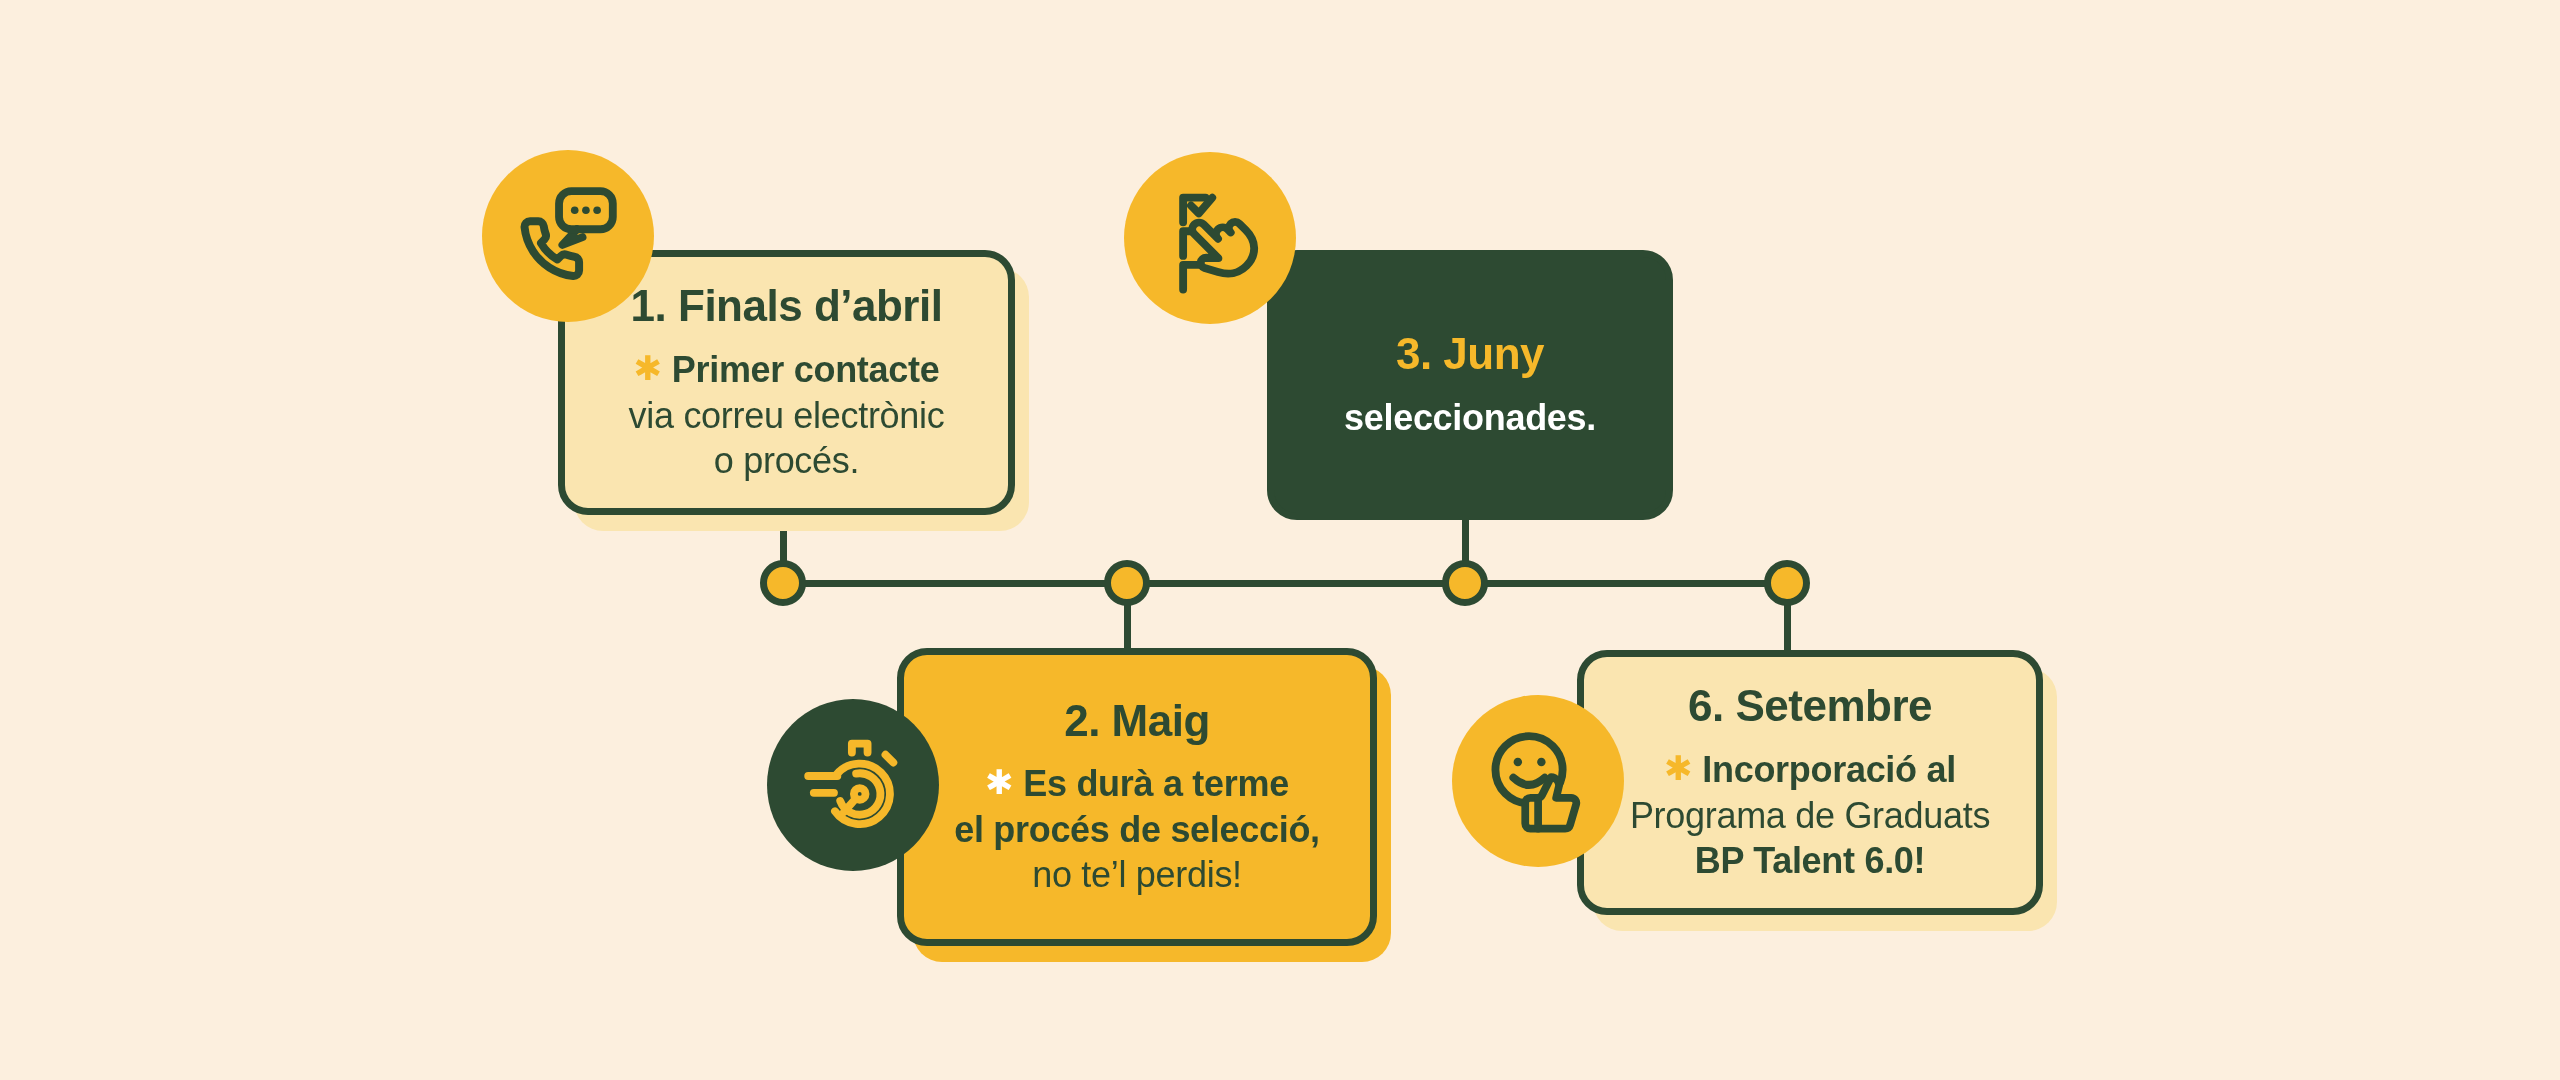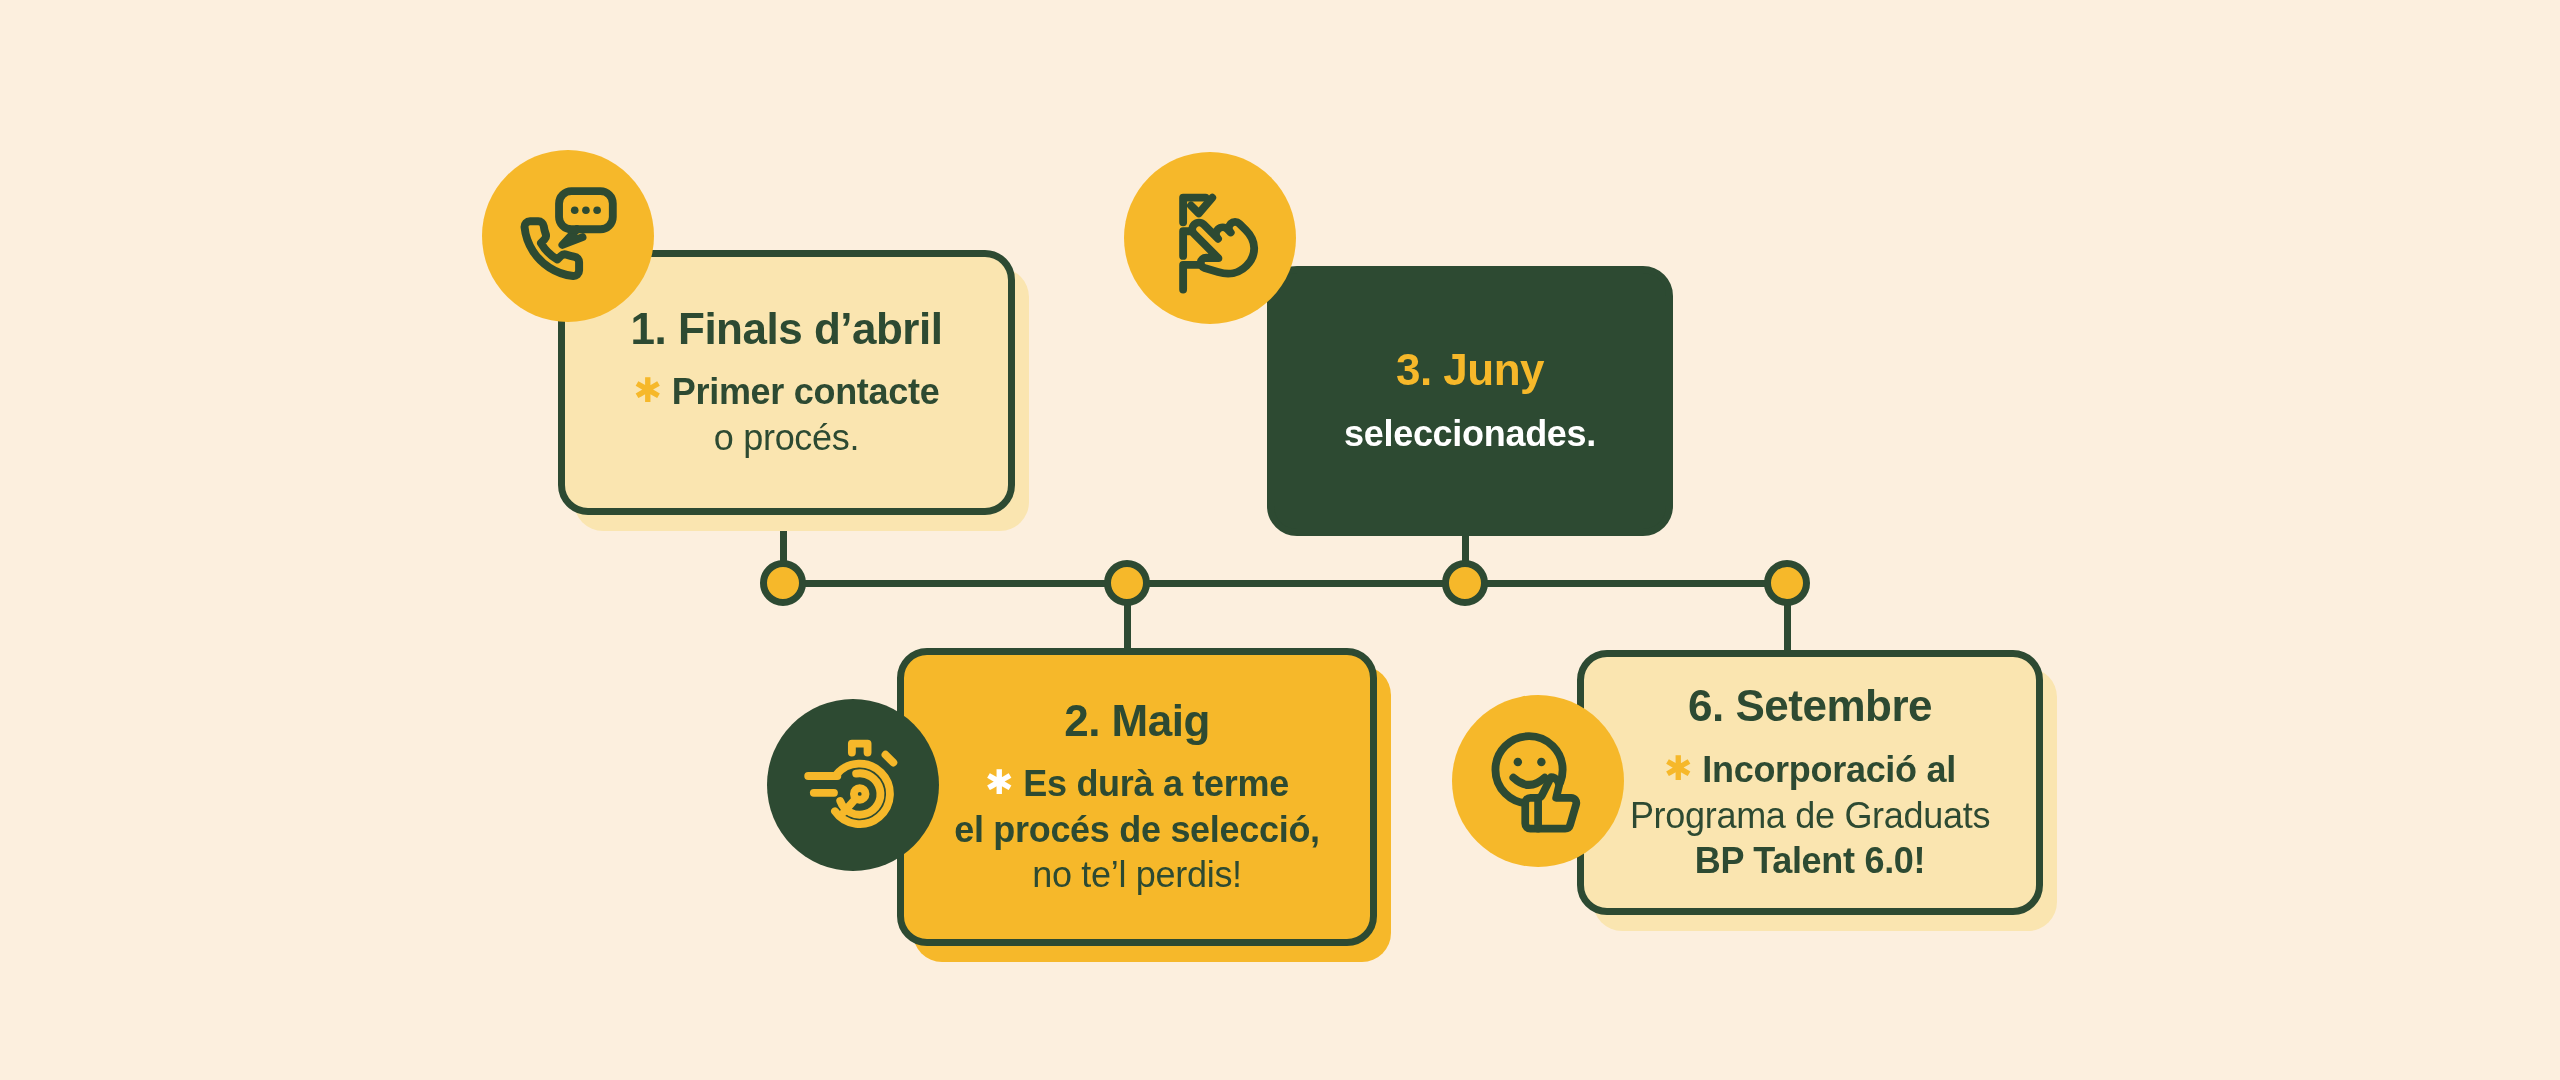--- a/index.html
+++ b/index.html
@@ -36,21 +36,21 @@
   
   .card{
     position:absolute;z-index:2;
     border-radius:30px;border:7px solid #2D4A32;
     box-sizing:border-box;
     display:flex;flex-direction:column;align-items:center;justify-content:center;
     text-align:center;
   }
   .card-cream{background:#FAE5B0;box-shadow:15px 17px 0 -1px #FAE5B0;}
   .card-yellow{background:#F6B82A;box-shadow:15px 17px 0 -1px #F6B82A;}
-  .card-green{background:#2D4A32;border-color:#2D4A32;margin-top:16px;}
+  .card-green{background:#2D4A32;border-color:#2D4A32;}
   .card-1{left:558px;top:250px;width:457px;height:265px;}
   .card-2{left:897px;top:648px;width:480px;height:298px;}
   .card-3{left:1267px;top:250px;width:406px;height:270px;}
   .card-4{left:1577px;top:650px;width:466px;height:265px;}
   .card-title{
     font-size:44px;font-weight:700;color:#2D4A32;
     letter-spacing:-0.5px;margin-bottom:16px;line-height:1.1;
   }
   .card-green .card-title{color:#F6B82A;}
   .card-line{
@@ -90,20 +90,21 @@
   <div class="tl-dot dot-1"></div>
   <div class="tl-dot dot-2"></div>
   <div class="tl-dot dot-3"></div>
   <div class="tl-dot dot-4"></div>
 
   <div class="card card-cream card-1">
     <div class="card-title">1. Finals d’abril</div>
     <div class="card-line bold">
       <span class="asterisk">✱</span><span>Primer contacte</span>
     </div>
+    <div class="card-line">via correu electrònic</div>
     <div class="card-line">o procés.</div>
   </div>
 
   <div class="card card-yellow card-2">
     <div class="card-title">2. Maig</div>
     <div class="card-line bold">
       <span class="asterisk asterisk-white">✱</span><span>Es durà a terme</span>
     </div>
     <div class="card-line bold">el procés de selecció,</div>
     <div class="card-line">no te’l perdis!</div>

